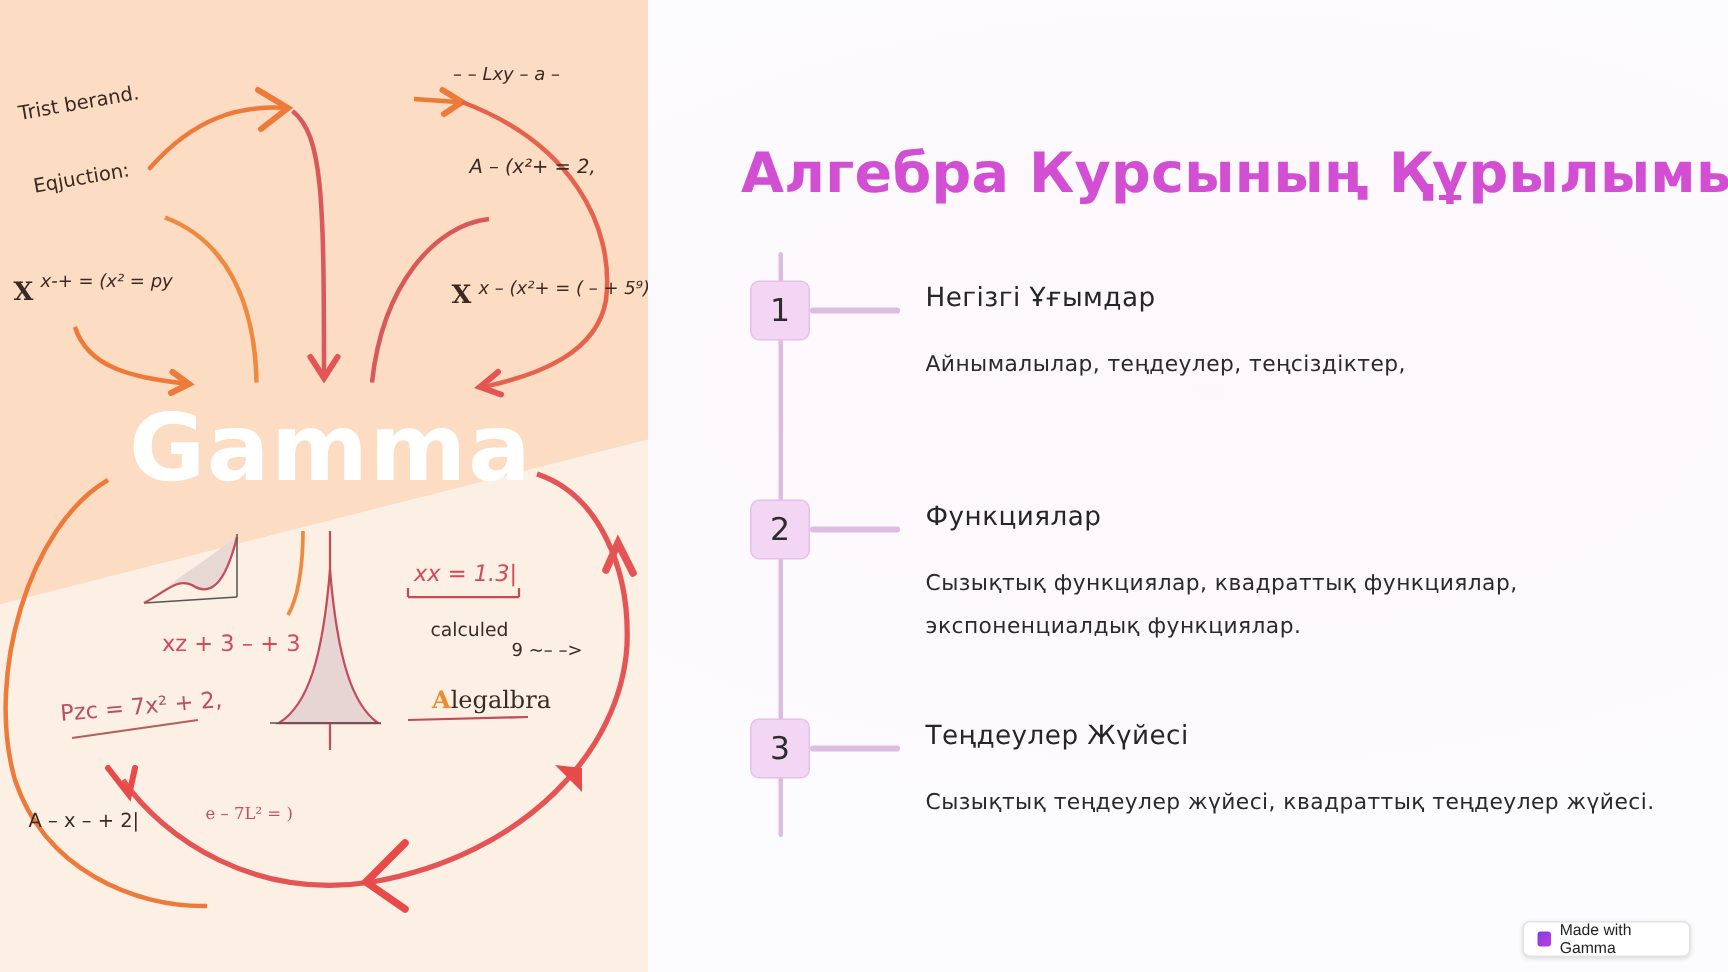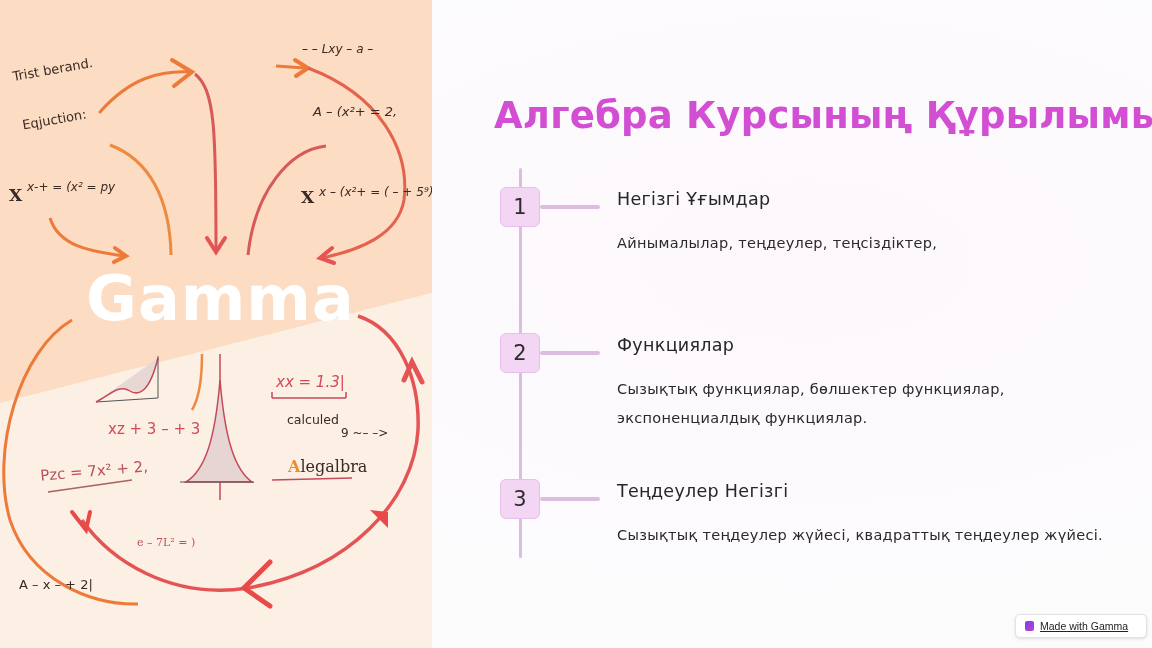--- a/index.html
+++ b/index.html
@@ -46,25 +46,25 @@
     }
     .step-title {
       position: absolute; left: 117px; top: 2px; white-space: nowrap;
       font-size: 17.5px; color: #262626; letter-spacing: 0.3px;
     }
     .step-desc {
       position: absolute; left: 117px; top: 42px; white-space: nowrap;
       font-size: 14.5px; color: #2a2a2a; line-height: 29px; letter-spacing: 0.3px;
     }
     .badge {
-      position: absolute; left: 1015px; top: 614px; width: 132px; height: 24px;
+      position: absolute; left: 1015px; top: 614px; width: 112px; height: 24px;
       background: #ffffff; border: 1px solid #e3e3e3; border-radius: 5px;
       box-shadow: 0 1px 3px rgba(0,0,0,0.12);
       display: flex; align-items: center; padding-left: 9px; gap: 6px;
-      font-family: "Liberation Sans", sans-serif; font-size: 10.5px; color: #222; text-decoration: underline;
+      font-family: "Liberation Sans", sans-serif; font-size: 10.5px; color: #222;
     }
     .badge-icon {
       width: 9px; height: 10px; border-radius: 2px;
       background: linear-gradient(135deg, #7b3fe4, #c13fd9);
     }
   </style>
 </head>
 <body>
 
 <div class="slide">
@@ -126,21 +126,21 @@
     <span class="t" style="left:86px;top:262px;font-size:62px;font-weight:bold;color:#ffffff;letter-spacing:1px;">Gamma</span>
 
     <span class="t" style="left:108px;top:407px;font-size:15px;color:#d24a5a;margin-top:13px;">xz + 3 – + 3</span>
     <span class="t" style="left:276px;top:373px;font-size:15px;color:#d24a5a;font-style:italic;">xx = 1.3|</span>
     <span class="t" style="left:287px;top:412px;font-size:12.5px;">calculed</span>
     <span class="t" style="left:341px;top:426px;font-size:12px;">9 ~– –&gt;</span>
     <span class="t" style="left:40px;top:462px;font-size:15px;color:#b85060;transform:rotate(-5deg);">Pzc = 7x² + 2,</span>
     <span class="t" style="left:288px;top:457px;font-size:16px;font-family:'DejaVu Serif',serif;">
       <span style="color:#ee8a30;font-weight:bold;">A</span><span>legalbra</span>
     </span>
-    <span class="t" style="left:19px;top:540px;font-size:13px;margin-top:37px;">A – x – + 2|</span>
+    <span class="t" style="left:19px;top:540px;font-size:13px;">A – x – + 2|</span>
     <span class="t" style="left:137px;top:536px;font-size:11px;color:#c05060;font-family:'DejaVu Serif',serif;">e – 7L² = )</span>
   </div>
 
   <h1 class="title">Алгебра Курсының Құрылымы</h1>
 
   <div class="timeline-line"></div>
 
   <div class="step" style="top:187px;">
     <div class="num-box">1</div>
     <div class="connector"></div>
@@ -148,29 +148,29 @@
     <div class="step-desc">
       <div>Айнымалылар, теңдеулер, теңсіздіктер,</div>
     </div>
   </div>
 
   <div class="step" style="top:333px;">
     <div class="num-box">2</div>
     <div class="connector"></div>
     <div class="step-title">Функциялар</div>
     <div class="step-desc">
-      <div>Сызықтық функциялар, бөлшектер функциялар,</div>
+      <div>Сызықтық функциялар, квадраттық функциялар,</div>
       <div>экспоненциалдық функциялар.</div>
     </div>
   </div>
 
   <div class="step" style="top:479px;">
     <div class="num-box">3</div>
     <div class="connector"></div>
-    <div class="step-title">Теңдеулер Негізгі</div>
+    <div class="step-title">Теңдеулер Жүйесі</div>
     <div class="step-desc">
       <div>Сызықтық теңдеулер жүйесі, квадраттық теңдеулер жүйесі.</div>
     </div>
   </div>
 
   <div class="badge">
     <span class="badge-icon"></span>
     <span>Made with Gamma</span>
   </div>
 </div>

